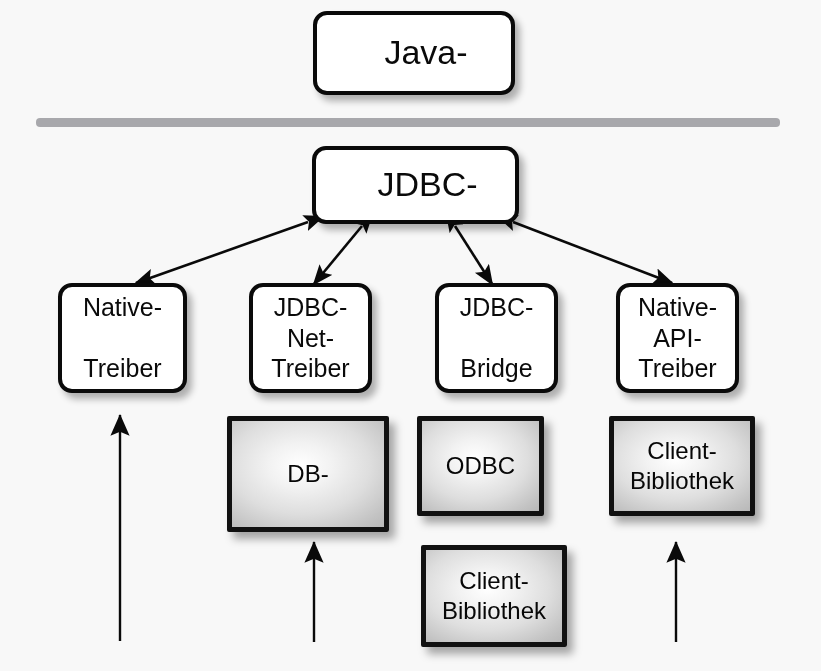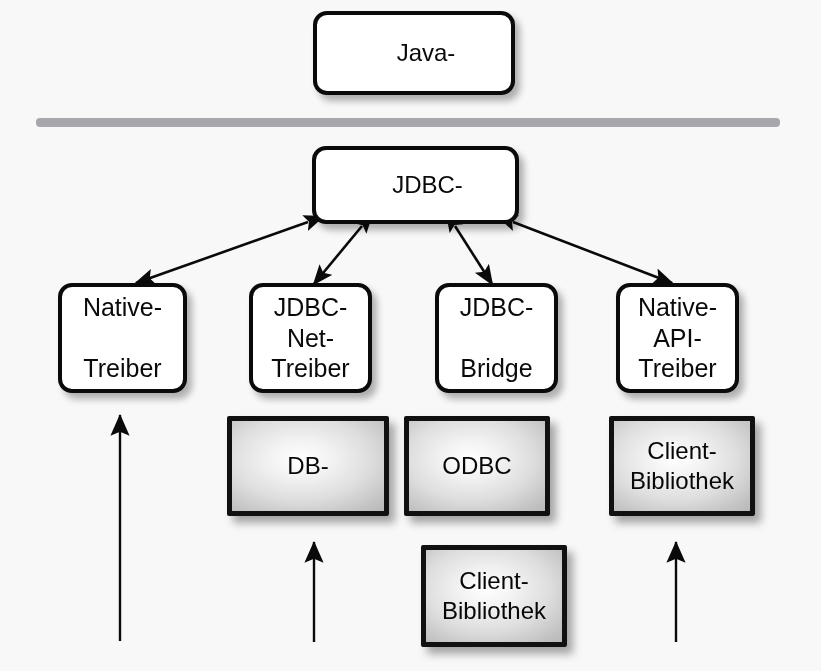--- a/index.html
+++ b/index.html
@@ -74,21 +74,21 @@
     background: #a8a8ac;
     border-radius: 4px;
   }
   #api-label {
     position: absolute;
     z-index: 4;
     color: #1a1a1a;
     white-space: nowrap;
   }
 
-  .f26 { font-size: 24px; padding-left: 24px; }
+  .f26 { font-size: 34px; padding-left: 24px; }
   .f25 { font-size: 25px; }
   .f24 { font-size: 24px; }
 </style>
 </head>
 <body>
 
 <div id="canvas">
 
   <svg class="layer" id="arrow-layer" viewBox="0 0 821 671">
     <defs>
@@ -155,27 +155,27 @@
   </div>
 
   <div class="rbox f25" style="left:616px; top:283px; width:123px; height:110px;">
     <span class="txt">
       <span>Native-</span><br>
       <span>API-</span><br>
       <span>Treiber</span>
     </span>
   </div>
 
-  <div class="gbox f24" style="left:227px; top:416px; width:162px; height:100px;">
+  <div class="gbox f24" style="left:227px; top:416px; width:162px; height:116px;">
     <span class="txt">
       <span>DB-</span><br>
     </span>
   </div>
 
-  <div class="gbox f24" style="left:404px; top:416px; width:146px; height:100px;">
+  <div class="gbox f24" style="left:417px; top:416px; width:127px; height:100px;">
     <span class="txt">
       <span>ODBC</span>
     </span>
   </div>
 
   <div class="gbox f24" style="left:609px; top:416px; width:146px; height:100px;">
     <span class="txt">
       <span>Client-</span><br>
       <span>Bibliothek</span>
     </span>

